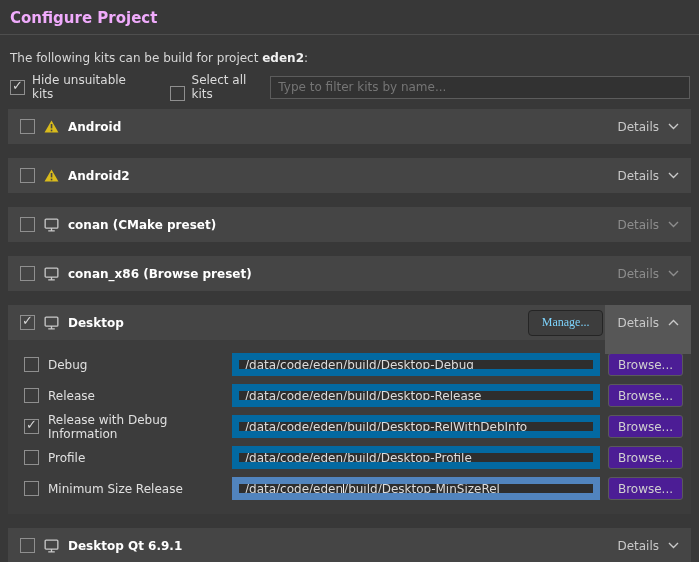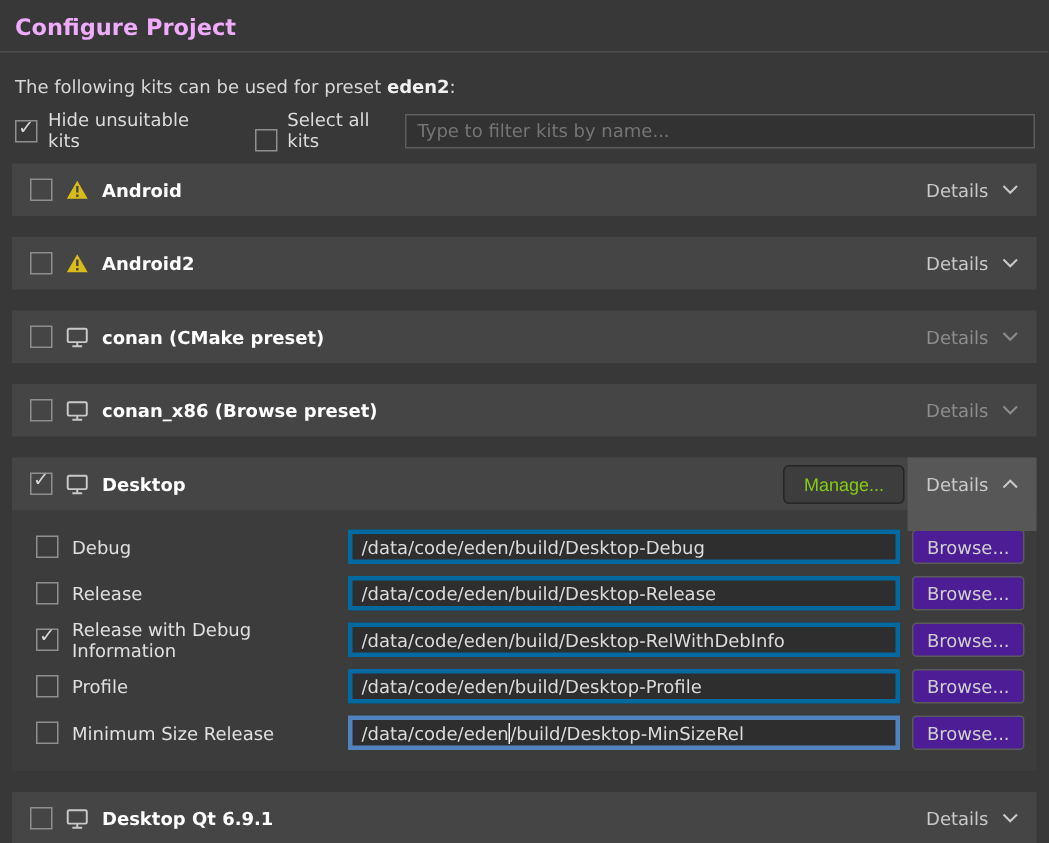--- a/index.html
+++ b/index.html
@@ -92,42 +92,42 @@
     z-index: 2;
   }
 
   .manage-btn {
     margin-left: auto;
     height: 26px;
     padding: 0 13px;
     background: #3d3d3d;
     border: 1px solid #252525;
     border-radius: 4px;
-    color: #84cc16;
-    font-family: Liberation Sans, sans-serif;
+    color: #7dd3fc;
+    font-family: Liberation Serif, serif;
     font-size: 12px;
   }
   .manage-btn + .details-btn { margin-left: 2px; }
 
   .kit-body {
     background: #3c3c3c;
     padding: 12px 8px 7px 16px;
   }
   .config-row {
     display: flex;
     align-items: center;
     height: 25px;
     margin-bottom: 6px;
   }
   .config-label { margin-left: 9px; flex: 0 0 184px; color: #e0e0e0; }
   .path-field {
     flex: 1;
     height: 23px;
     background: #2e2e2e;
-    border: 3px solid #0369a1;
+    border: 7px solid #0369a1;
     color: #dcdcdc;
     padding: 0 6px;
     margin-right: 8px;
     font-family: inherit;
     font-size: 12px;
     outline: none;
     display: flex;
     align-items: center;
     white-space: pre;
     overflow: hidden;
@@ -152,21 +152,21 @@
   .chevron { display: flex; align-items: center; }
 </style>
 </head>
 <body>
 
 <div>
 
   <div class="page-title">Configure Project</div>
 
   <div class="subtitle">
-    <span>The following kits can be used for preset </span><b>eden2</b><span>:</span>
+    <span>The following kits can be build for project </span><b>eden2</b><span>:</span>
   </div>
 
   <div class="controls">
     <div class="cb-group">
       <div class="checkbox checked"></div>
       <span>Hide unsuitable kits</span>
     </div>
     <div class="cb-group">
       <div class="checkbox"></div>
       <span>Select all kits</span>

